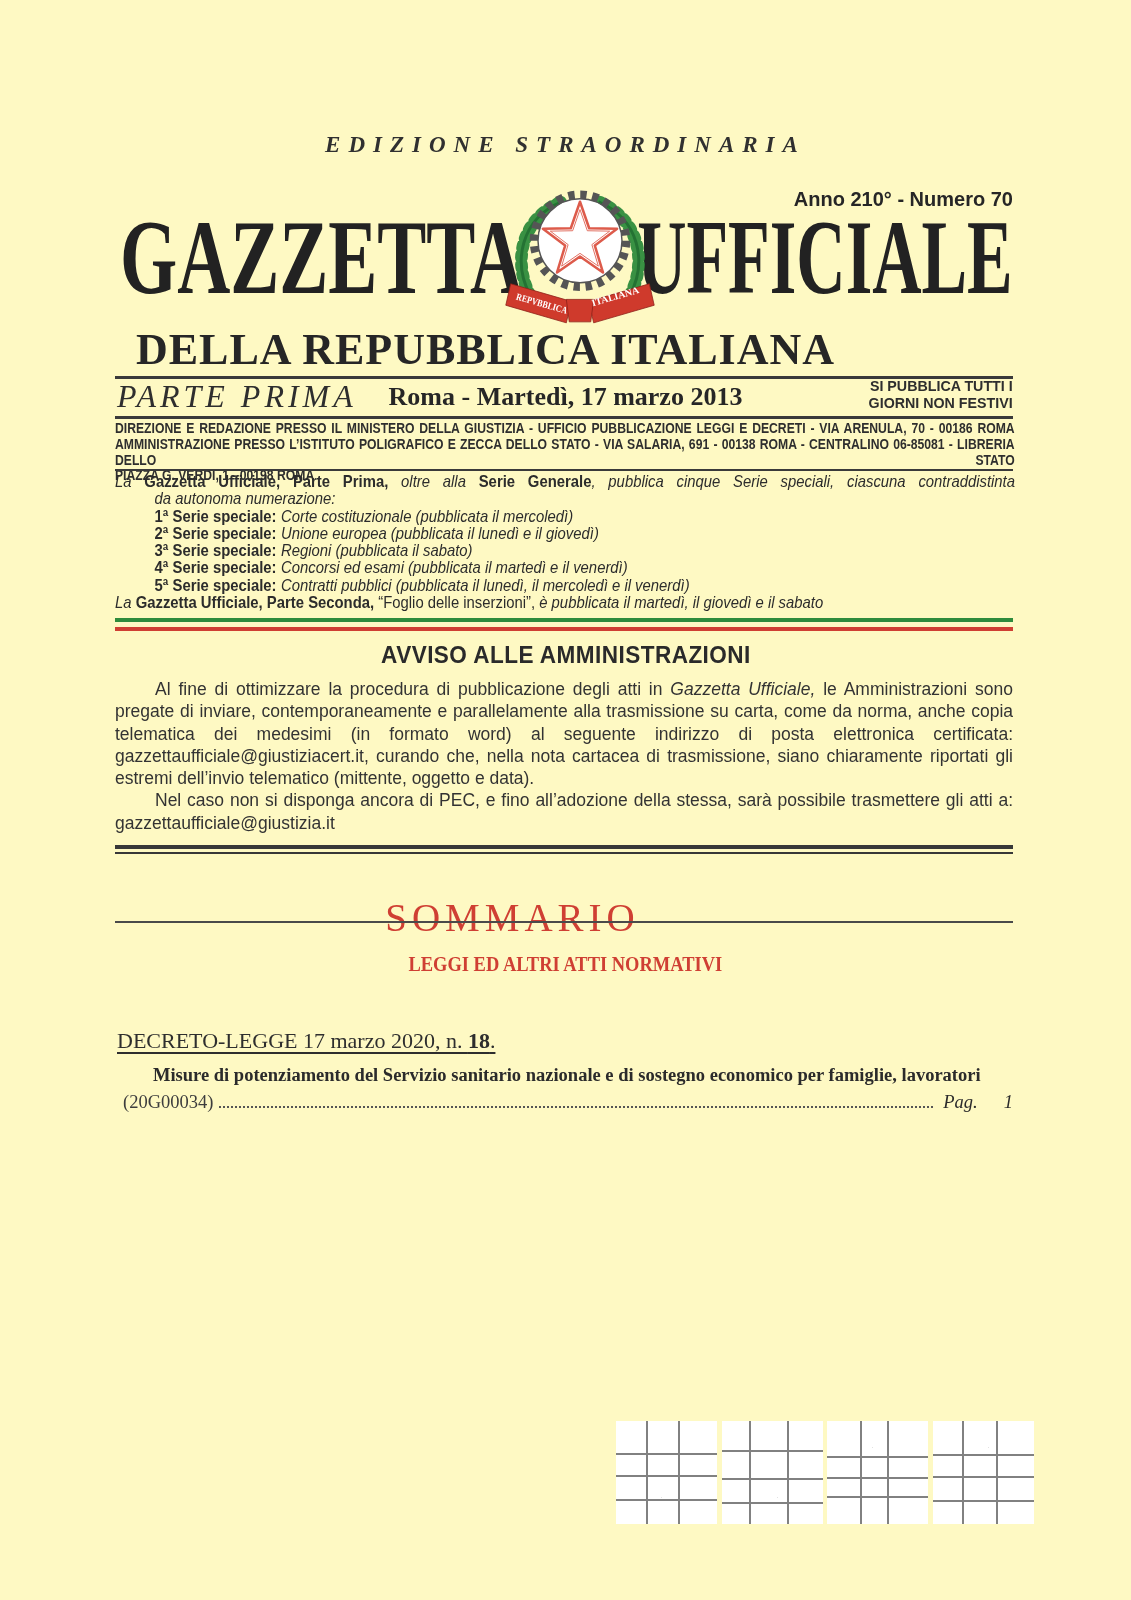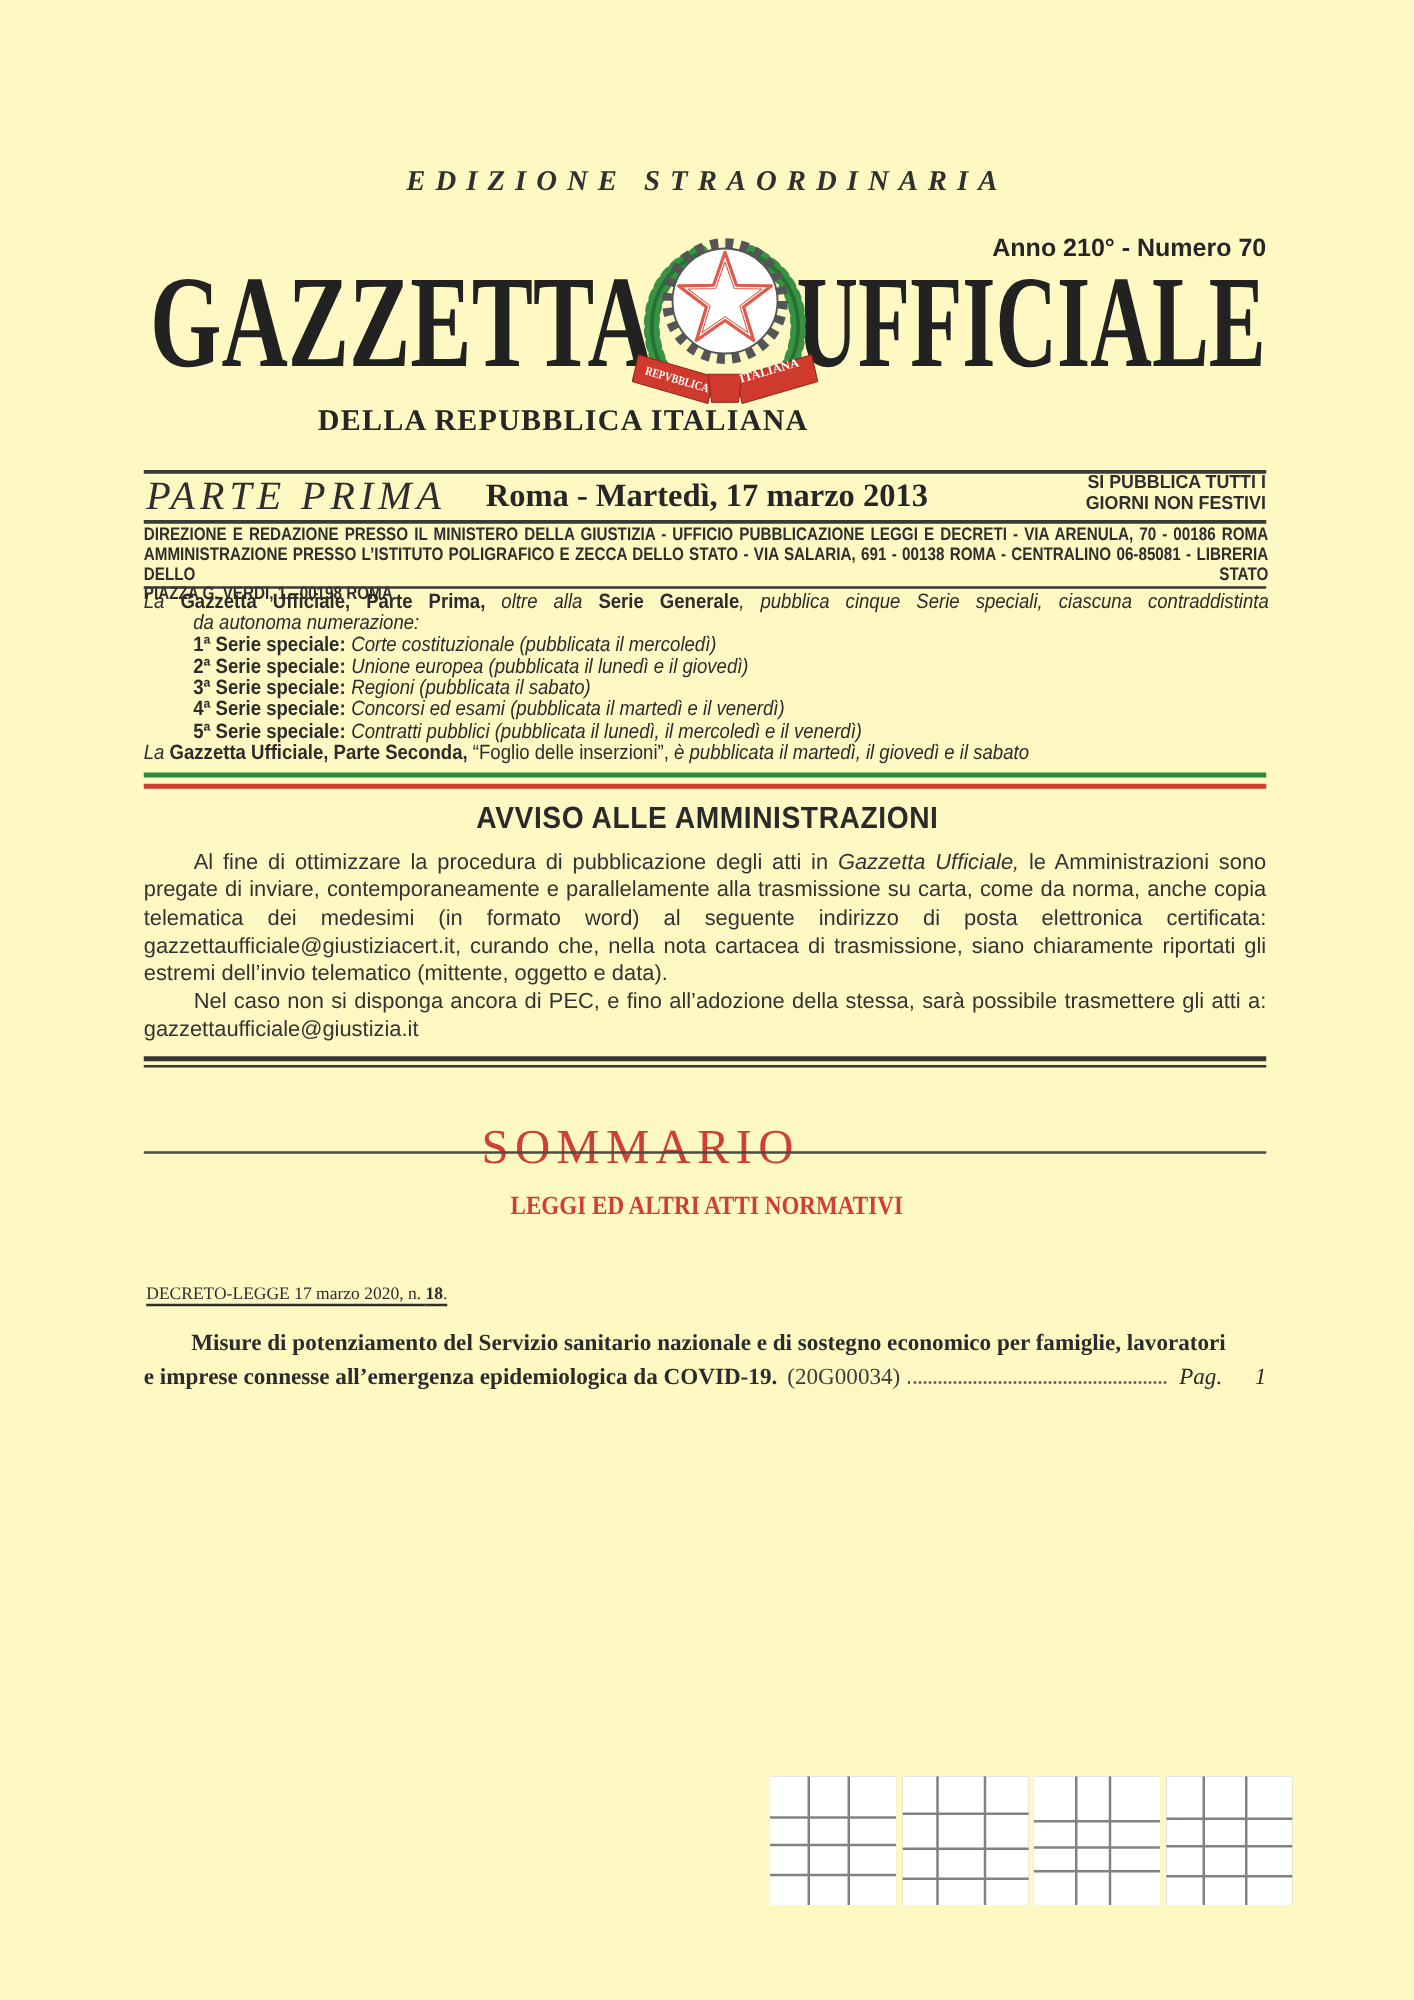--- a/index.html
+++ b/index.html
@@ -17,21 +17,21 @@
   .mailing{top:180px; left:115px; font-style:italic; font-size:17px; line-height:21px; color:#3a3a3a;}
   .issue{top:188px; right:118px; font-weight:bold; font-size:20px; color:#262626;}
 
   
   .title-left{top:205px; left:120px; font-weight:bold; font-size:105px; line-height:105px;
     transform:scaleX(0.70); transform-origin:left top; white-space:nowrap; color:#222;}
   .title-right{top:205px; right:118px; font-weight:bold; font-size:105px; line-height:105px;
     transform:scaleX(0.65); transform-origin:right top; white-space:nowrap; color:#222;}
   .emblem{top:178px; left:497px;}
   .subtitle{top:324px; left:0; width:901px; text-align:center;
-    font-weight:bold; font-size:24px; letter-spacing:1px; color:#262626;}
+    font-weight:bold; font-size:44px; letter-spacing:1px; color:#262626;padding-left:35px;}
 
   .rule{left:115px; width:898px; background:#3a3a3a;}
   .r1{top:376px; height:3px;}
   .r2{top:416px; height:3px;}
   .r3{top:469px; height:2px;}
 
   
   .part{top:378px; left:117px; font-style:italic; font-size:32px; letter-spacing:4px; color:#2e2e2e;}
   .dateline{top:382px; left:0; width:1131px; text-align:center; font-weight:bold; font-size:26px; color:#262626;}
   .pubsched{top:377px; right:118px; text-align:right; font-weight:bold; font-size:15px; line-height:17px;
@@ -64,21 +64,21 @@
     border-top:4px solid #383838; border-bottom:2px solid #383838;}
 
   
   .sommario{top:895px; left:0; width:1025px; text-align:center;
     font-size:39px; letter-spacing:5px; color:var(--red,#cf3f33);}
   .thinrule{top:921px; left:115px; width:898px; height:2px; background:#4a4a4a;}
   .section-head{top:952px; left:0; width:1131px; text-align:center;}
   .section-head span{display:inline-block; transform:scaleX(0.88);
     font-weight:bold; font-size:21px; color:var(--red,#cf3f33);}
 
-  .decree-head{top:1028px; left:117px; font-size:14px; color:#2e2e2e;}
+  .decree-head{top:1028px; left:117px; font-size:22px; color:#2e2e2e;}
   .decree-head .u{text-decoration:underline; text-underline-offset:4px; text-decoration-thickness:1.5px;}
 
   .entry{top:1062px; left:115px; width:898px; font-size:18.5px; line-height:27px; color:#2b2b2b;}
   .entry .l1{font-weight:bold; text-indent:38px;}
   .entry .l2{display:flex; align-items:baseline;}
   .entry .l2 .txt{font-weight:bold; white-space:nowrap;}
   .entry .code{font-weight:normal; color:#3d3d3d; margin-left:8px; white-space:nowrap;}
   .leaders{flex:1; border-bottom:2.4px dotted #555; margin:0 10px 5px 6px; min-width:30px;}
   .pag{font-style:italic; white-space:nowrap;}
   .pagnum{font-style:italic; margin-left:26px;}
@@ -179,21 +179,20 @@
     <span>LEGGI ED ALTRI ATTI NORMATIVI</span>
   </div>
 
   <div class="abs decree-head">
     <span class="u"><span>DECRETO-LEGGE 17 marzo 2020, n. </span><b>18</b><span>.</span></span>
   </div>
 
   <div class="abs entry">
     <div class="l1">Misure di potenziamento del Servizio sanitario nazionale e di sostegno economico per famiglie, lavoratori</div>
     <div class="l2">
-      <span class="txt">e imprese connesse all’emergenza epidemiologica da COVID-19.</span>
       <span class="code">(20G00034)</span>
       <span class="leaders"></span>
       <span class="pag">Pag.</span>
       <span class="pagnum">1</span>
     </div>
   </div>
 
   <div class="abs codes">
     <svg width="101" height="103">
       <defs>

